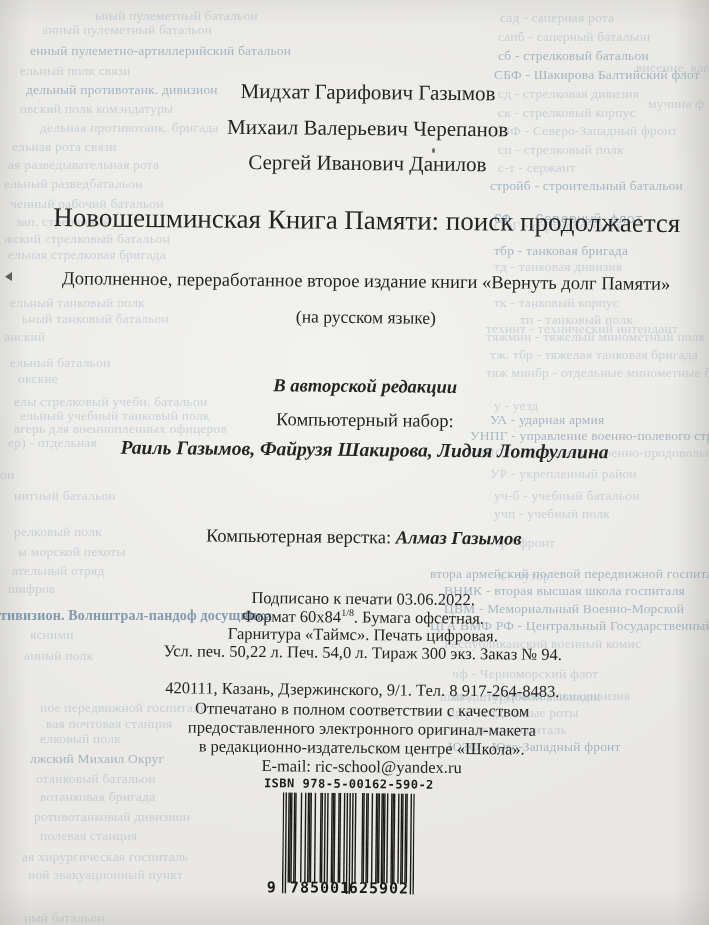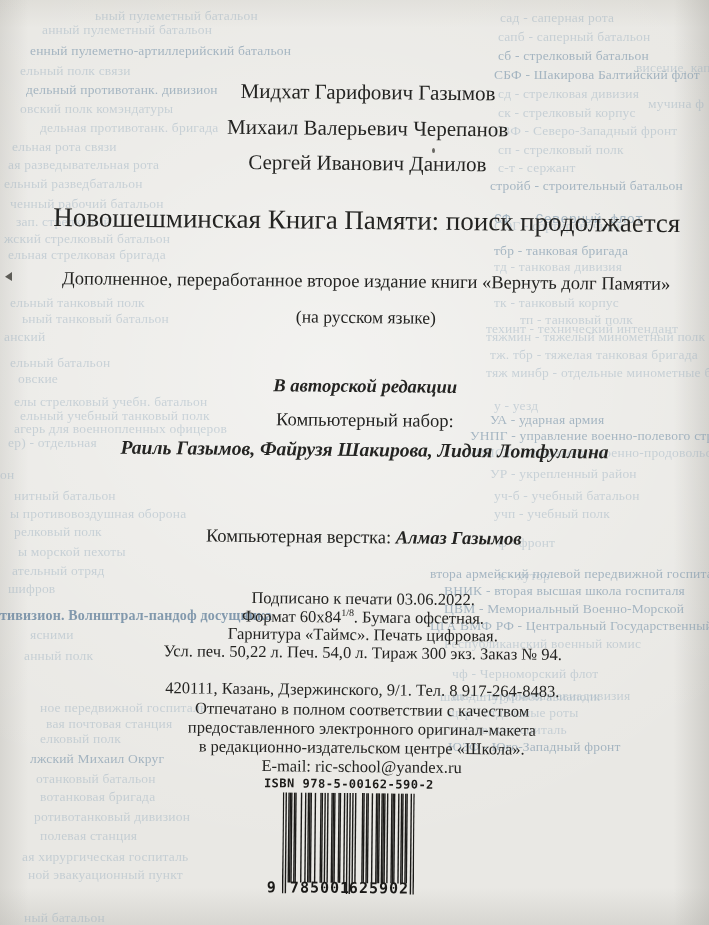--- a/index.html
+++ b/index.html
@@ -89,21 +89,20 @@
       <div class="ghost" style="top: 311px; left: 22px;">ьный танковый батальон</div>
       <div class="ghost" style="top: 329px; left: 4px;">анский</div>
       <div class="ghost" style="top: 355px; left: 10px;">ельный батальон</div>
       <div class="ghost" style="top: 371px; left: 18px;">овские</div>
       <div class="ghost" style="top: 394px; left: 14px;">елы стрелковый учебн. батальон</div>
       <div class="ghost" style="top: 408px; left: 20px;">ельный учебный танковый полк</div>
       <div class="ghost" style="top: 421px; left: 14px;">агерь для военнопленных офицеров</div>
       <div class="ghost" style="top: 435px; left: 8px;">ер) - отдельная</div>
       <div class="ghost" style="top: 467px; left: 0px;">он</div>
       <div class="ghost" style="top: 488px; left: 14px;">нитный батальон</div>
-      <div class="ghost" style="top: 506px; left: 10px;">ы противовоздушная оборона</div>
       <div class="ghost" style="top: 524px; left: 14px;">релковый полк</div>
       <div class="ghost" style="top: 544px; left: 18px;">ы морской пехоты</div>
       <div class="ghost" style="top: 563px; left: 12px;">ательный отряд</div>
       <div class="ghost" style="top: 581px; left: 8px;">шифров</div>
       <div class="ghost gs gb" style="top: 608px; left: 0px;">тивизион. Волнштрал-пандоф досущника</div>
       <div class="ghost" style="top: 627px; left: 30px;">ясними</div>
       <div class="ghost" style="top: 648px; left: 24px;">анный полк</div>
       <div class="ghost" style="top: 700px; left: 40px;">ное передвижной госпиталь</div>
       <div class="ghost" style="top: 716px; left: 46px;">вая почтовая станция</div>
       <div class="ghost" style="top: 731px; left: 40px;">елковый полк</div>

